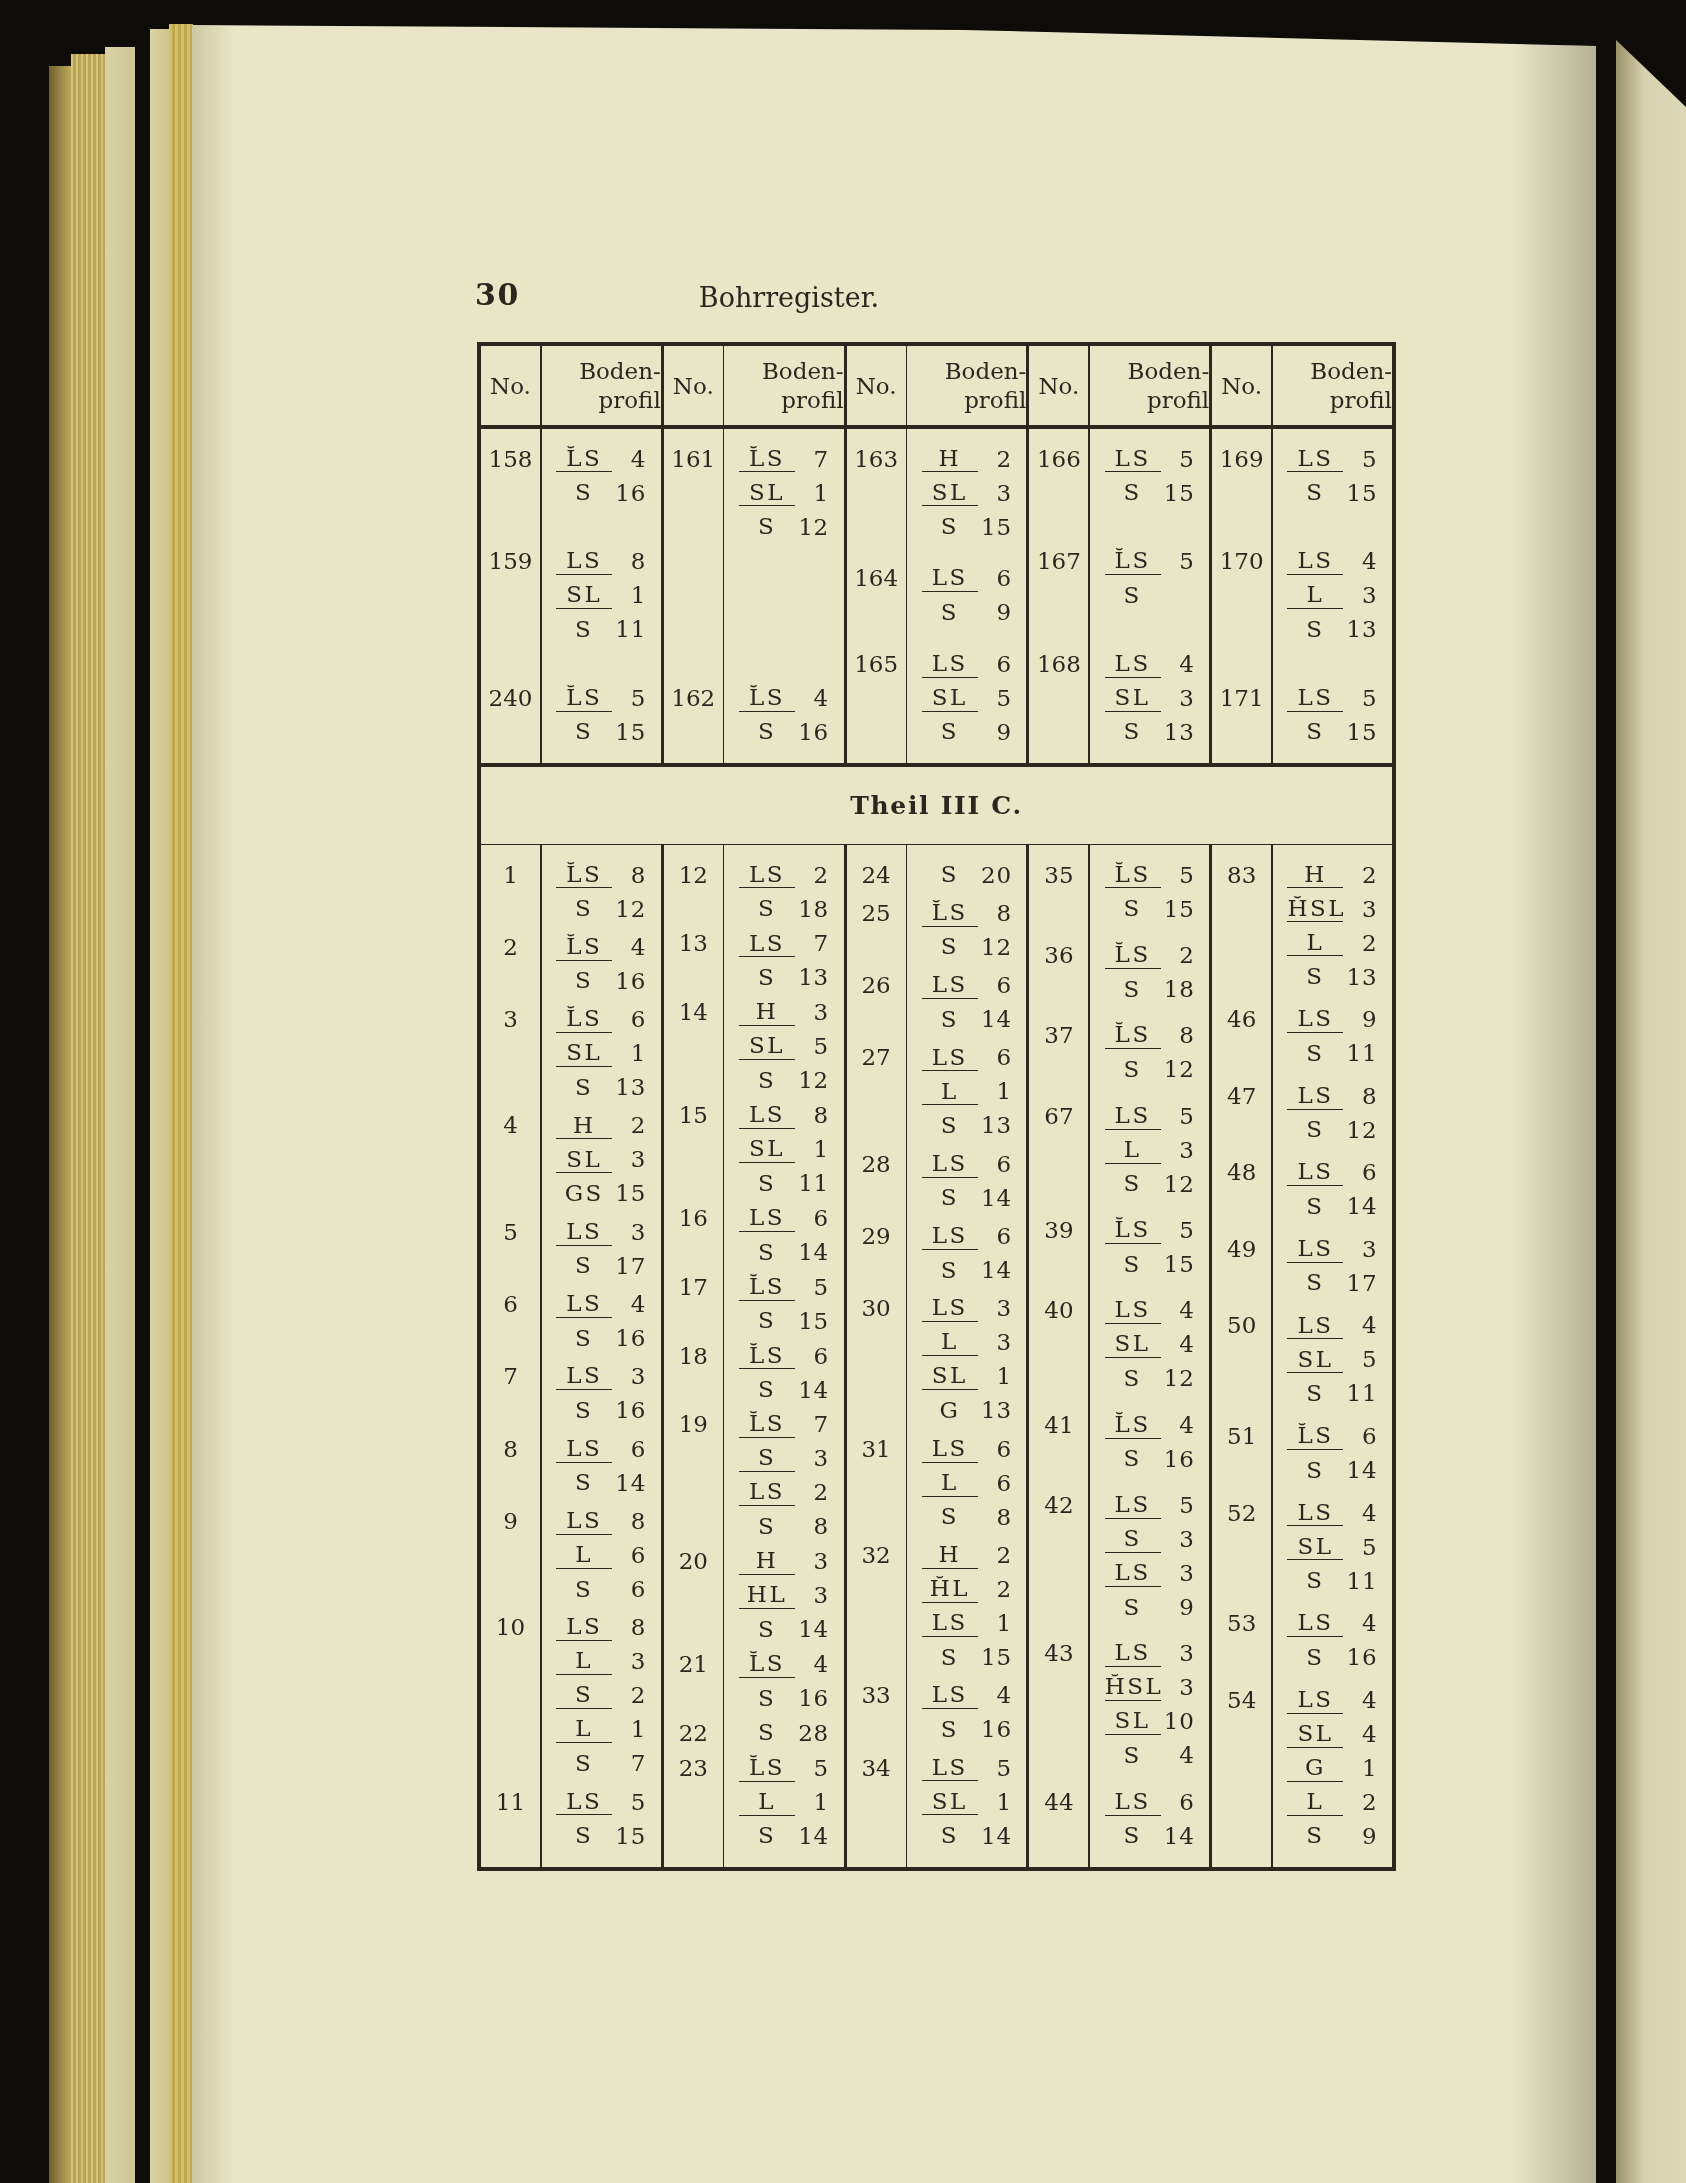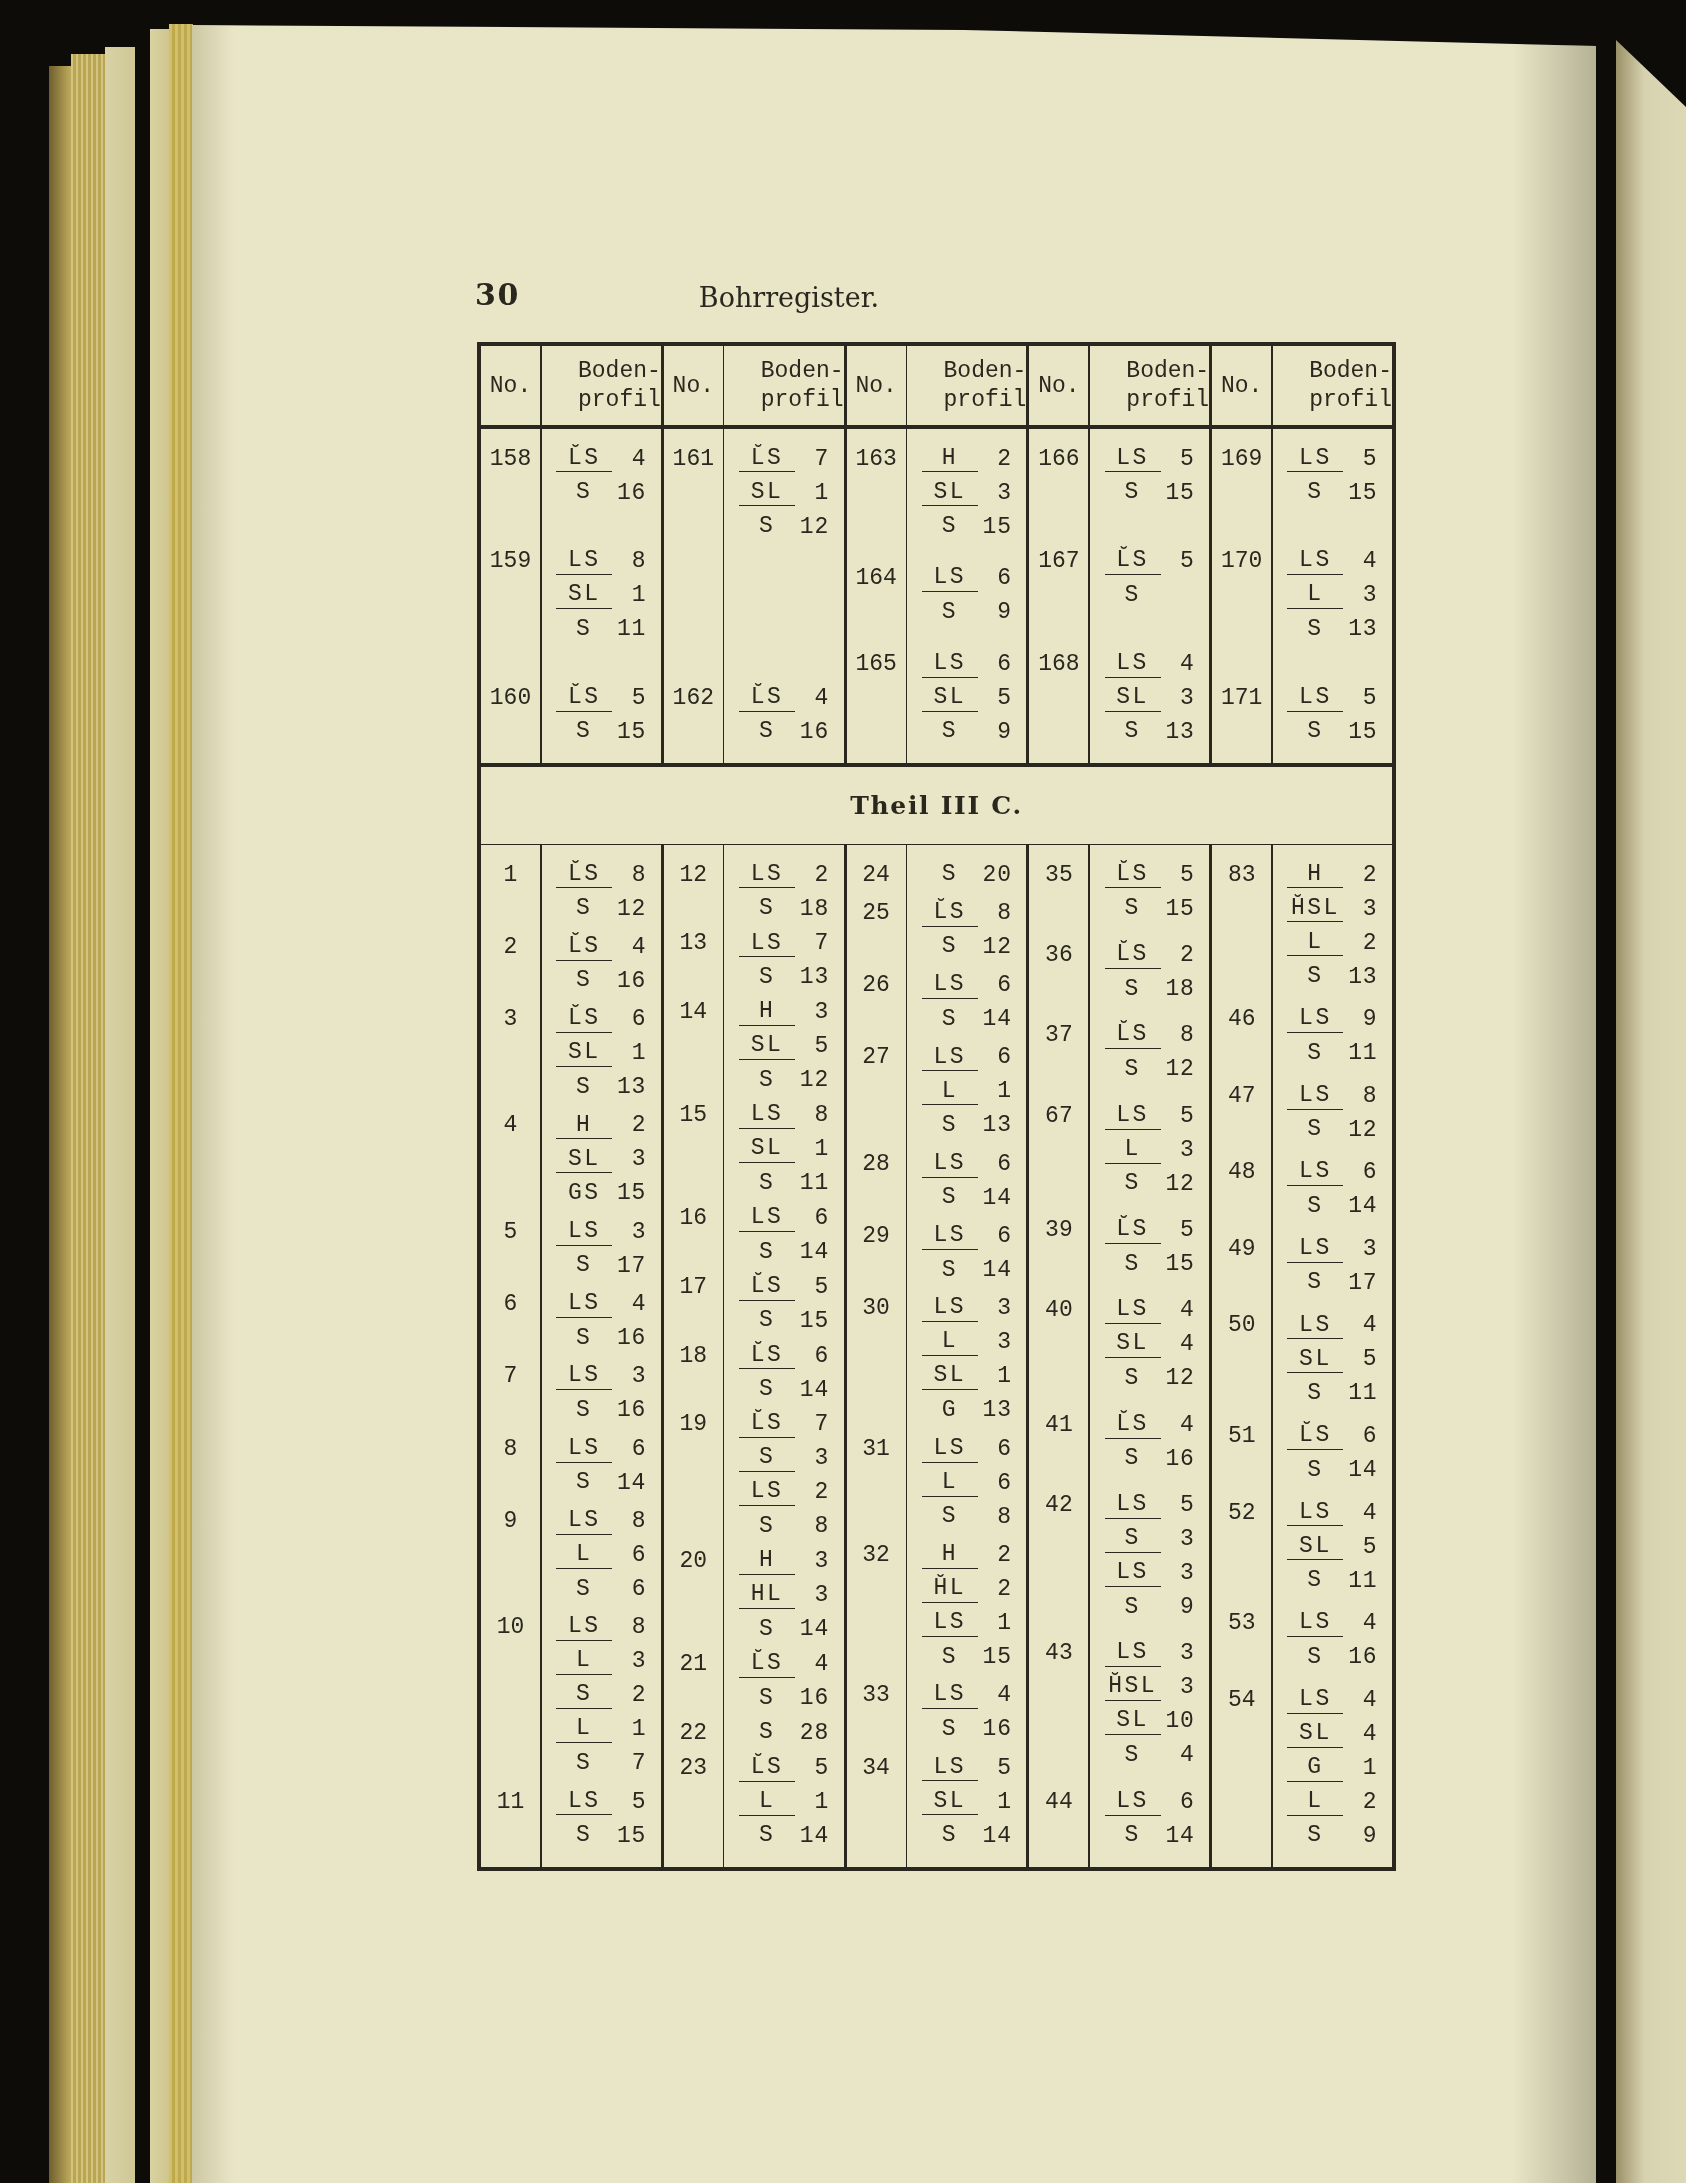--- a/index.html
+++ b/index.html
@@ -43,21 +43,21 @@
     display:flex;flex-direction:column;font-size:23px;
   }
   .thead{display:flex;height:83px;border-bottom:4.2px solid var(--ink,#2a281e);box-sizing:border-box;}
   .sec{display:flex;box-sizing:border-box;}
   .sec-upper{height:338px;border-bottom:4.2px solid var(--ink,#2a281e);}
   .band{height:78px;border-bottom:1.7px solid var(--ink,#2a281e);box-sizing:border-box;
         display:flex;align-items:center;justify-content:center;}
   .band-title{font-size:25px;font-weight:700;letter-spacing:1.7px;}
   .sec-lower{flex:1;}
   .pair{flex:1;position:relative;display:flex;flex-direction:column;justify-content:space-between;
-        padding:12.6px 0 14.3px;box-sizing:border-box;font-family:Liberation Mono, monospace;}
+        padding:12.6px 0 14.3px;box-sizing:border-box;}
   .pair+.pair{border-left:3.4px solid var(--ink,#2a281e);}
   .pair::before{content:'';position:absolute;left:59px;top:0;bottom:0;width:1.7px;
         background:var(--ink,#2a281e);}
   .hpair{padding:0;justify-content:center;}
   .hno{position:absolute;left:0;top:0;width:59px;height:100%;display:flex;align-items:center;justify-content:center;}
   .hbp{margin-left:61px;text-align:right;line-height:29px;}
   .entry{display:flex;}
   .no{width:59px;text-align:center;height:34px;line-height:34px;flex:none;}
   .prof{flex:1;display:flex;flex-direction:column;margin-left:1.7px;}
   .lrow{height:34px;display:flex;align-items:center;justify-content:center;}
@@ -147,21 +147,21 @@
               <span class="abbr fr">SL</span>
               <span class="val">1</span>
             </div>
             <div class="lrow">
               <span class="abbr">S</span>
               <span class="val">11</span>
             </div>
           </div>
         </div>
         <div class="entry">
-          <div class="no">160</div>
+          <div class="no">240</div>
           <div class="prof">
             <div class="lrow">
               <span class="abbr fr">L̆S</span>
               <span class="val">5</span>
             </div>
             <div class="lrow">
               <span class="abbr">S</span>
               <span class="val">15</span>
             </div>
           </div>

